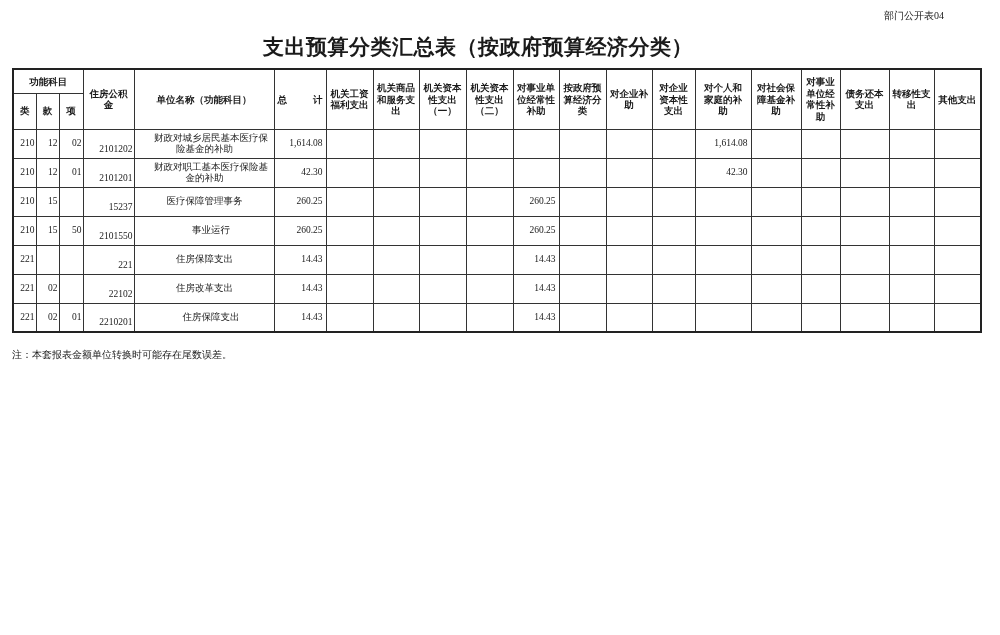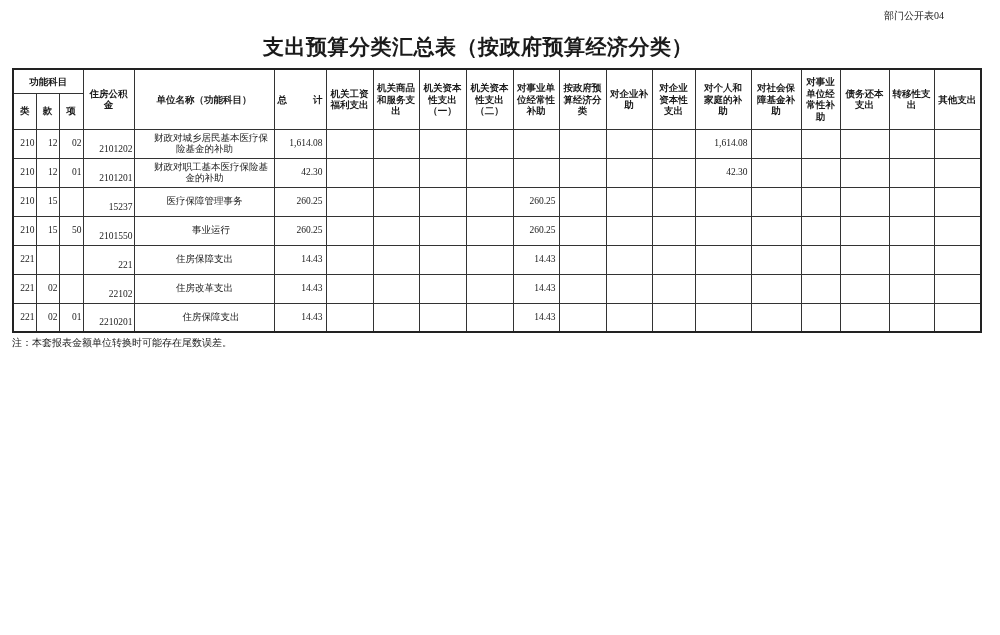--- a/index.html
+++ b/index.html
@@ -34,21 +34,21 @@
   tbody tr{height:29px;}
   
   thead tr.h1 th:nth-child(13){padding:0 7px;margin-top:48px;}
   td{font-size:9.5px;line-height:11px;}
   td.c{text-align:right;vertical-align:middle;}
   td.code{vertical-align:bottom;text-align:right;padding:0 1px 3px 2px;}
   td.name{vertical-align:middle;text-align:center;padding:1px 1px 1px 2px;word-break:break-all;}
   td.name.indent{text-indent:13px;}
   td.num{text-align:right;vertical-align:middle;padding:0 3px 0 0;white-space:nowrap;}
   .total-th{text-align:justify;text-align-last:justify;padding:0 5px;margin-left:6px;}
-  .note{font-size:10px;line-height:13px;margin-top:3px;}
+  .note{font-size:10px;line-height:13px;margin-top:15px;}
 </style>
 </head>
 <body>
 
 <div class="page">
   <div class="corner">部门公开表04</div>
   <h1 class="title">支出预算分类汇总表（按政府预算经济分类）</h1>
 
   <table class="budget">
     <colgroup>

